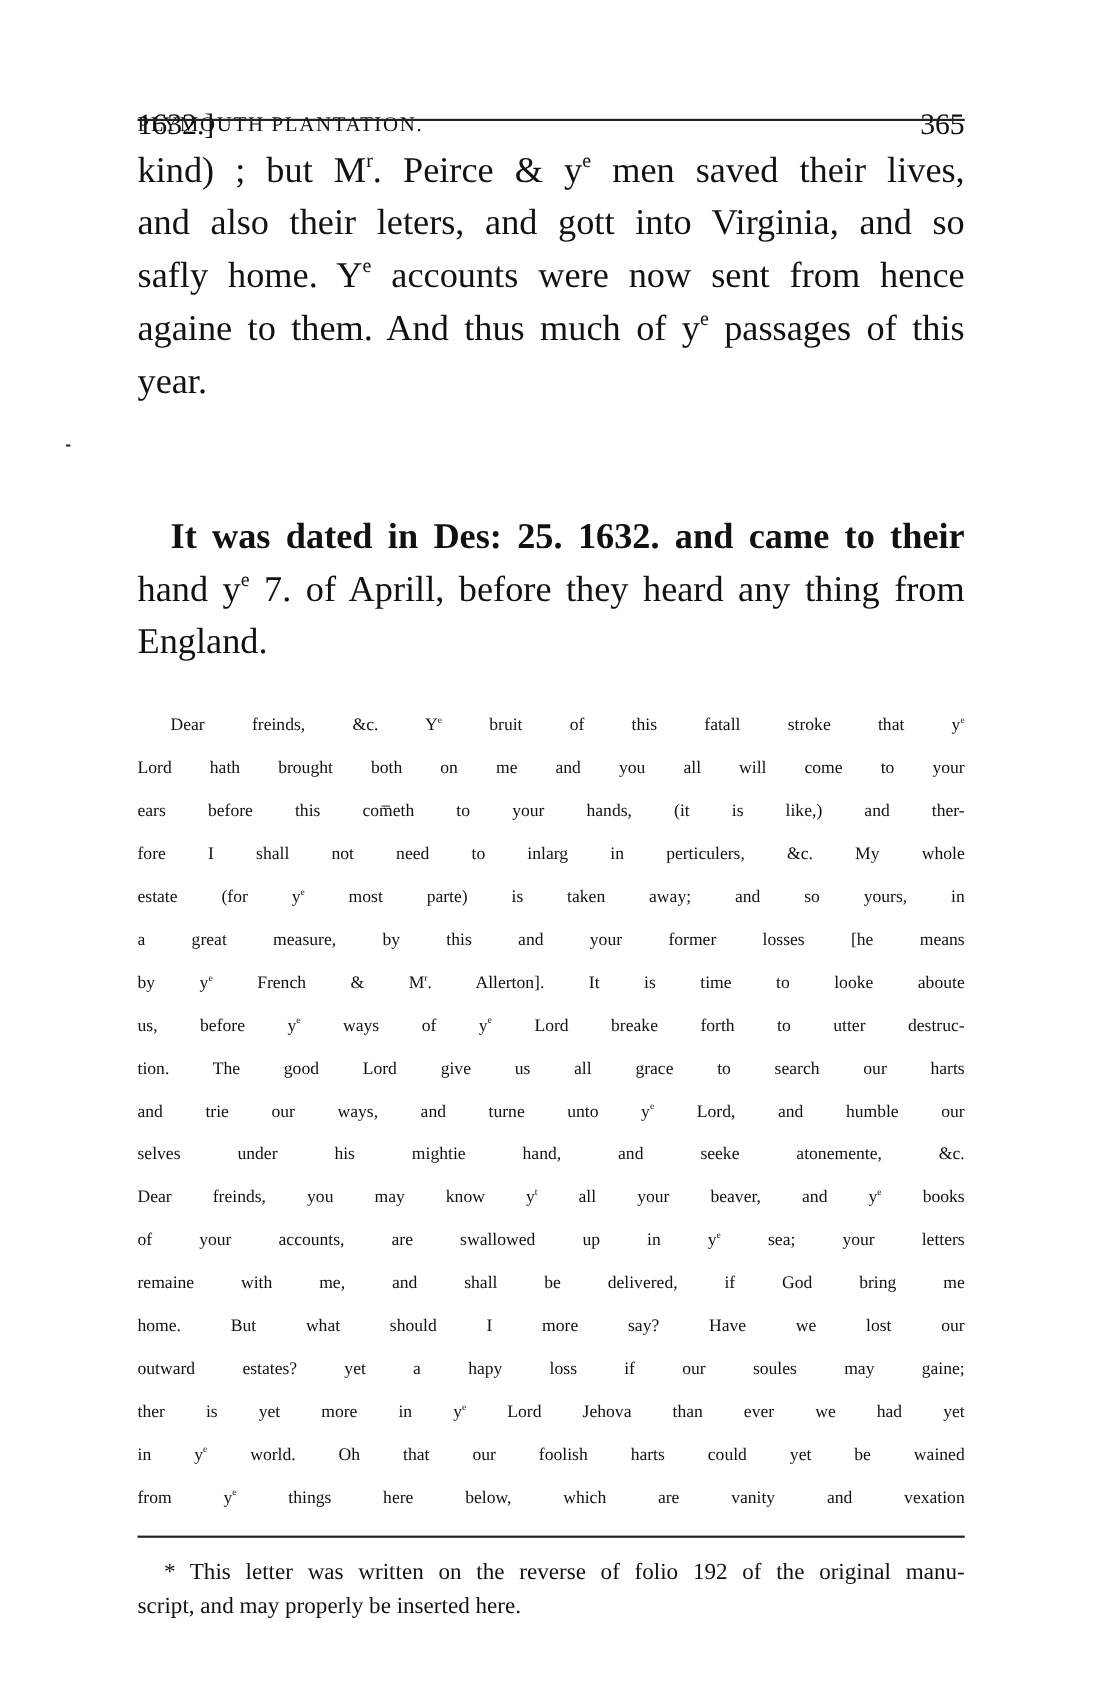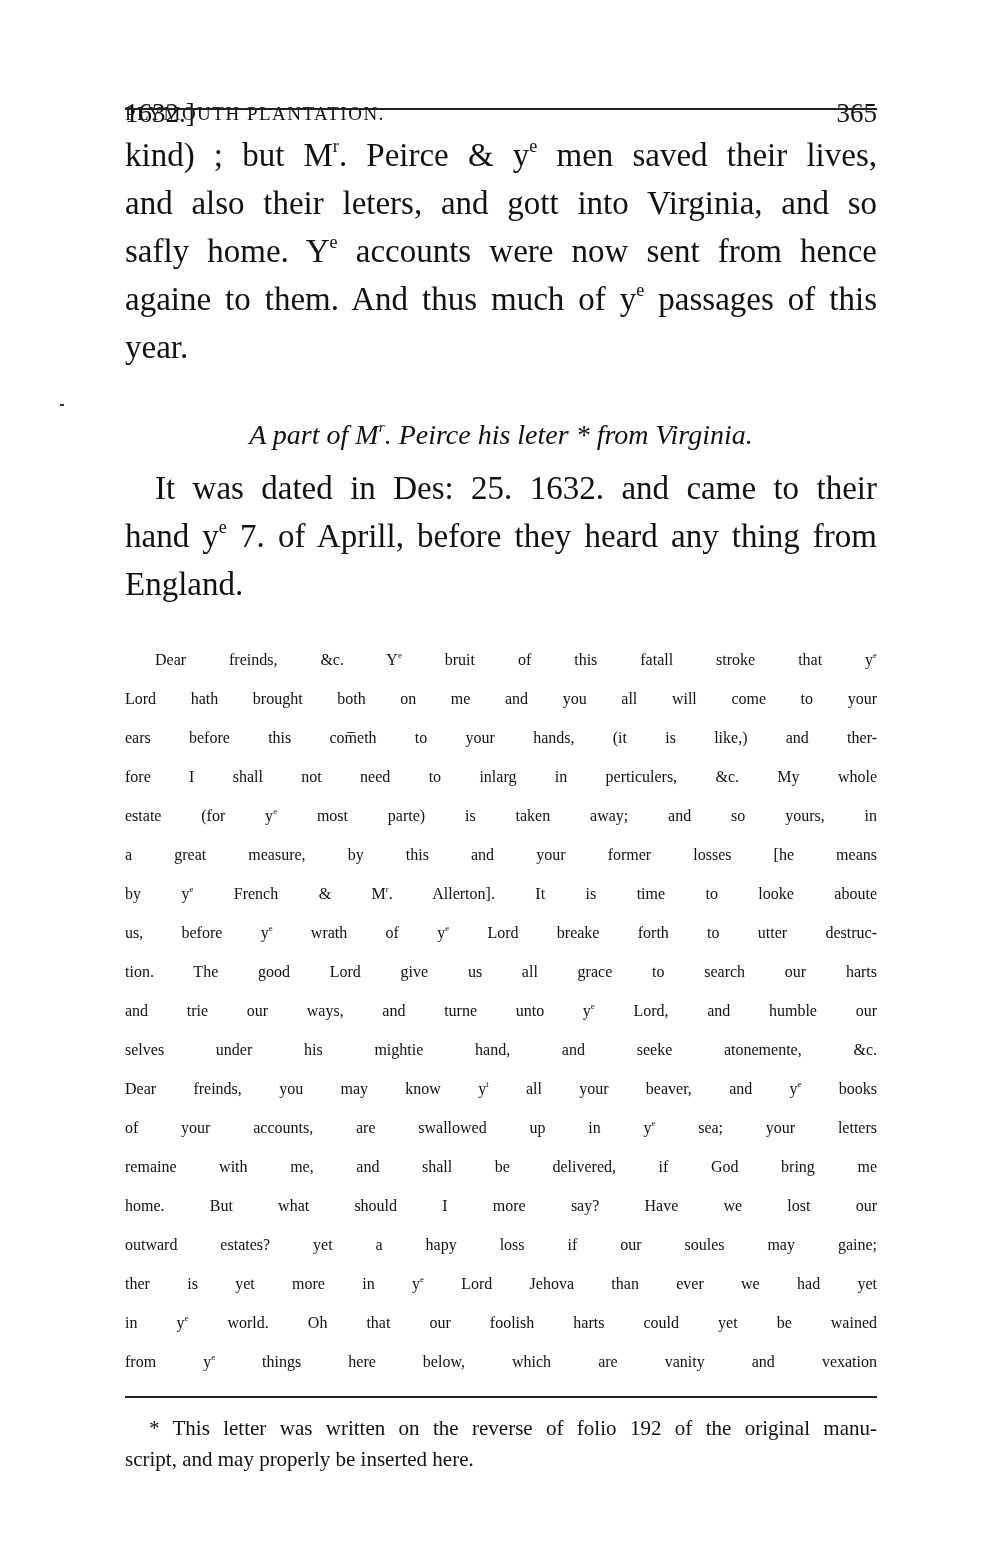--- a/index.html
+++ b/index.html
@@ -42,37 +42,36 @@
   <div>
       <div class="line body-line" style="top: 135px;"><span>kind) ; but M</span><sup>r</sup><span>. Peirce &amp; y</span><sup>e</sup><span> men saved their lives,</span></div>
       <div class="line body-line" style="top: 183px;"><span>and also their leters, and gott into Virginia, and so</span></div>
       <div class="line body-line" style="top: 231px;"><span>safly home.  Y</span><sup>e</sup><span> accounts were now sent from hence</span></div>
       <div class="line body-line" style="top: 279px;"><span>againe to them.  And thus much of y</span><sup>e</sup><span> passages of this</span></div>
       <div class="line body-line last" style="top: 327px;"><span>year.</span></div>
     </div>
 
   <div class="stray-mark"></div>
 
-  <div class="heading"><span>A part of M</span><sup>r</sup><span>. Peirce his leter * from Virginia.</span></div>
 
   <div>
-      <div class="line body-line indent1" style="top: 468px;"><span>It was dated in Des: 25. 1632. and came to their</span></div>
+      <div class="line body-line indent1" style="top: 468px; font-weight: bold;"><span>It was dated in Des: 25. 1632. and came to their</span></div>
       <div class="line body-line" style="top: 516px;"><span>hand y</span><sup>e</sup><span> 7. of Aprill, before they heard any thing from</span></div>
       <div class="line body-line last" style="top: 564px;"><span>England.</span></div>
     </div>
 
   <div>
       <div class="line letter-line indent1" style="top: 642px;"><span>Dear freinds, &amp;c.  Y</span><sup>e</sup><span> bruit of this fatall stroke that y</span><sup>e</sup></div>
       <div class="line letter-line" style="top: 681px;"><span>Lord hath brought both on me and you all will come to your</span></div>
       <div class="line letter-line" style="top: 720px;"><span>ears before this com̅eth to your hands, (it is like,) and ther-</span></div>
       <div class="line letter-line" style="top: 759px;"><span>fore I shall not need to inlarg in perticulers, &amp;c.  My whole</span></div>
       <div class="line letter-line" style="top: 798px;"><span>estate (for y</span><sup>e</sup><span> most parte) is taken away; and so yours, in</span></div>
       <div class="line letter-line" style="top: 837px;"><span>a great measure, by this and your former losses [he means</span></div>
       <div class="line letter-line" style="top: 876px;"><span>by y</span><sup>e</sup><span> French &amp; M</span><sup>r</sup><span>. Allerton].  It is time to looke aboute</span></div>
-      <div class="line letter-line" style="top: 915px;"><span>us, before y</span><sup>e</sup><span> wrath of y</span><sup>e</sup><span> Lord breake forth to utter destruc-</span></div>
+      <div class="line letter-line" style="top: 915px;"><span>us, before y</span><sup>e</sup><span> ways of y</span><sup>e</sup><span> Lord breake forth to utter destruc-</span></div>
       <div class="line letter-line" style="top: 954px;"><span>tion.  The good Lord give us all grace to search our harts</span></div>
       <div class="line letter-line" style="top: 993px;"><span>and trie our ways, and turne unto y</span><sup>e</sup><span> Lord, and humble our</span></div>
       <div class="line letter-line" style="top: 1032px;"><span>selves under his mightie hand, and seeke atonemente, &amp;c.</span></div>
       <div class="line letter-line" style="top: 1071px;"><span>Dear freinds, you may know y</span><sup>t</sup><span> all your beaver, and y</span><sup>e</sup><span> books</span></div>
       <div class="line letter-line" style="top: 1110px;"><span>of your accounts, are swallowed up in y</span><sup>e</sup><span> sea; your letters</span></div>
       <div class="line letter-line" style="top: 1149px;"><span>remaine with me, and shall be delivered, if God bring me</span></div>
       <div class="line letter-line" style="top: 1188px;"><span>home.  But what should I more say?  Have we lost our</span></div>
       <div class="line letter-line" style="top: 1227px;"><span>outward estates? yet a hapy loss if our soules may gaine;</span></div>
       <div class="line letter-line" style="top: 1266px;"><span>ther is yet more in y</span><sup>e</sup><span> Lord Jehova than ever we had yet</span></div>
       <div class="line letter-line" style="top: 1305px;"><span>in y</span><sup>e</sup><span> world.  Oh that our foolish harts could yet be wained</span></div>

